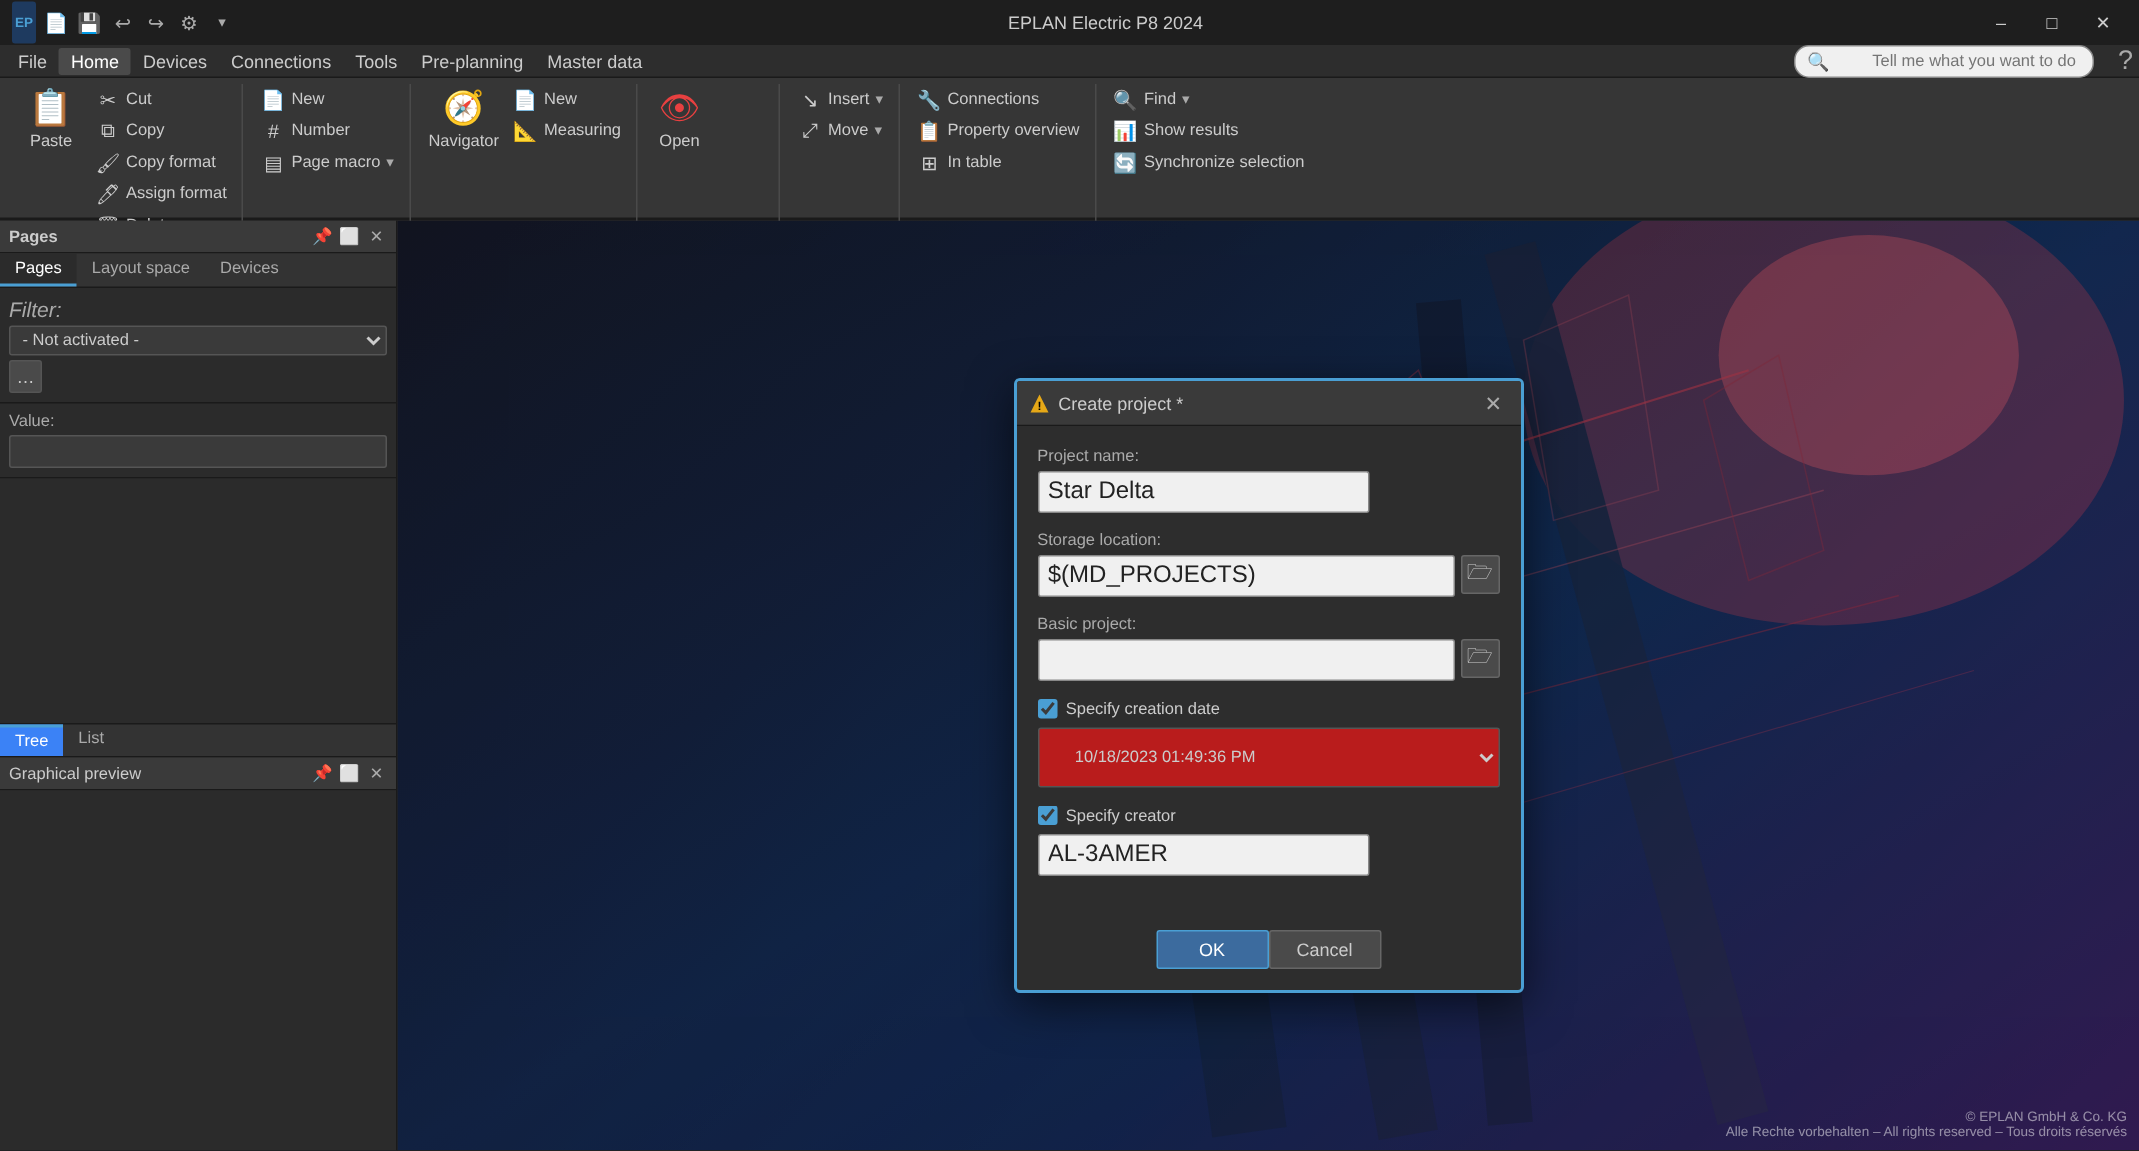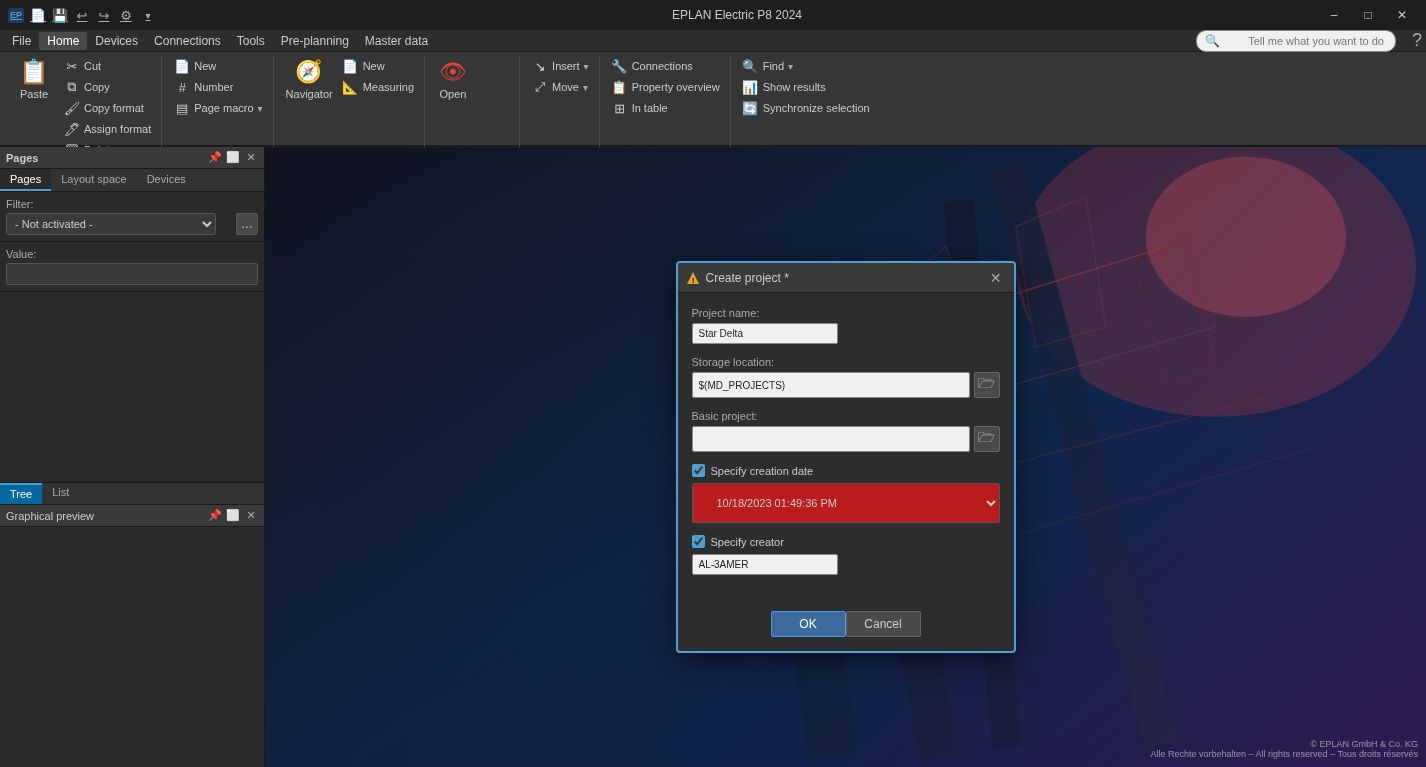--- a/index.html
+++ b/index.html
@@ -28,29 +28,28 @@
       align-items: center;
       gap: 4px;
     }
     .title-bar-icons {
       display: flex;
       gap: 6px;
       align-items: center;
     }
     .title-icon {
       width: 16px;
-      height: 15px;
+      height: 28px;
       background: #555;
       border-radius: 2px;
       display: flex;
       align-items: center;
       justify-content: center;
       font-size: 10px;
       color: #aaa;
-      text-decoration: underline;
     }
     .title-text {
       color: #ccc;
       font-size: 12px;
       flex: 1;
       text-align: center;
     }
     .title-bar-controls {
       display: flex;
       gap: 2px;
@@ -257,27 +256,29 @@
     .panel-tab.active {
       color: #fff;
       border-bottom: 2px solid #4a9fd4;
       background: #2b2b2b;
     }
     .panel-filter {
       padding: 6px;
       border-bottom: 1px solid #1a1a1a;
     }
     .filter-label {
-      font-size: 11px;
+      font-size: 14px;
       color: #aaa;
       margin-bottom: 3px;
+      font-style: italic;
     }
     .filter-row {
       display: flex;
-      gap: 20px;
+      gap: 3px;
+      flex-direction: column;
     }
     .filter-select {
       flex: 1;
       background: #3a3a3a;
       border: 1px solid #555;
       color: #ccc;
       font-size: 11px;
       padding: 2px 4px;
       border-radius: 2px;
     }
@@ -325,21 +326,21 @@
       height: 22px;
     }
     .footer-tab {
       padding: 3px 10px;
       font-size: 11px;
       color: #aaa;
       cursor: pointer;
     }
     .footer-tab.active {
       color: #fff;
-      background: #0369a1;
+      background: #3b82f6;
       border-top: 2px solid #4a9fd4;
     }
 
     
     .preview-panel {
       background: #2b2b2b;
       border-top: 1px solid #1a1a1a;
     }
     .preview-header {
       height: 22px;
@@ -432,21 +433,21 @@
     .dialog-input-row {
       display: flex;
       gap: 4px;
     }
     .dialog-input {
       flex: 1;
       background: #f0f0f0;
       border: 1px solid #888;
       border-radius: 2px;
       padding: 4px 6px;
-      font-size: 10px;
+      font-size: 16px;
       color: #222;
       outline: none;
     }
     .dialog-browse-btn {
       width: 26px;
       height: 26px;
       background: #4a4a4a;
       border: 1px solid #666;
       color: #ccc;
       cursor: pointer;

